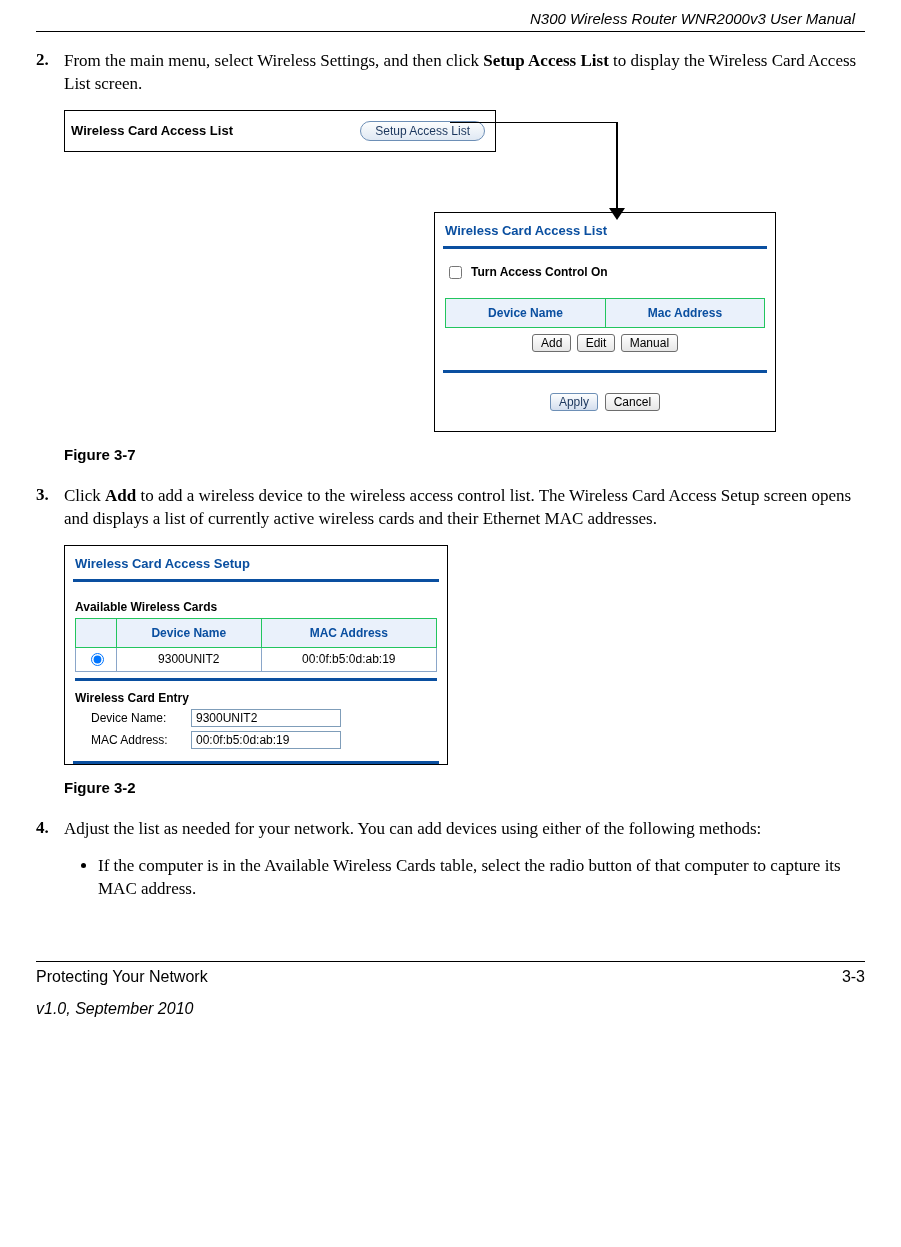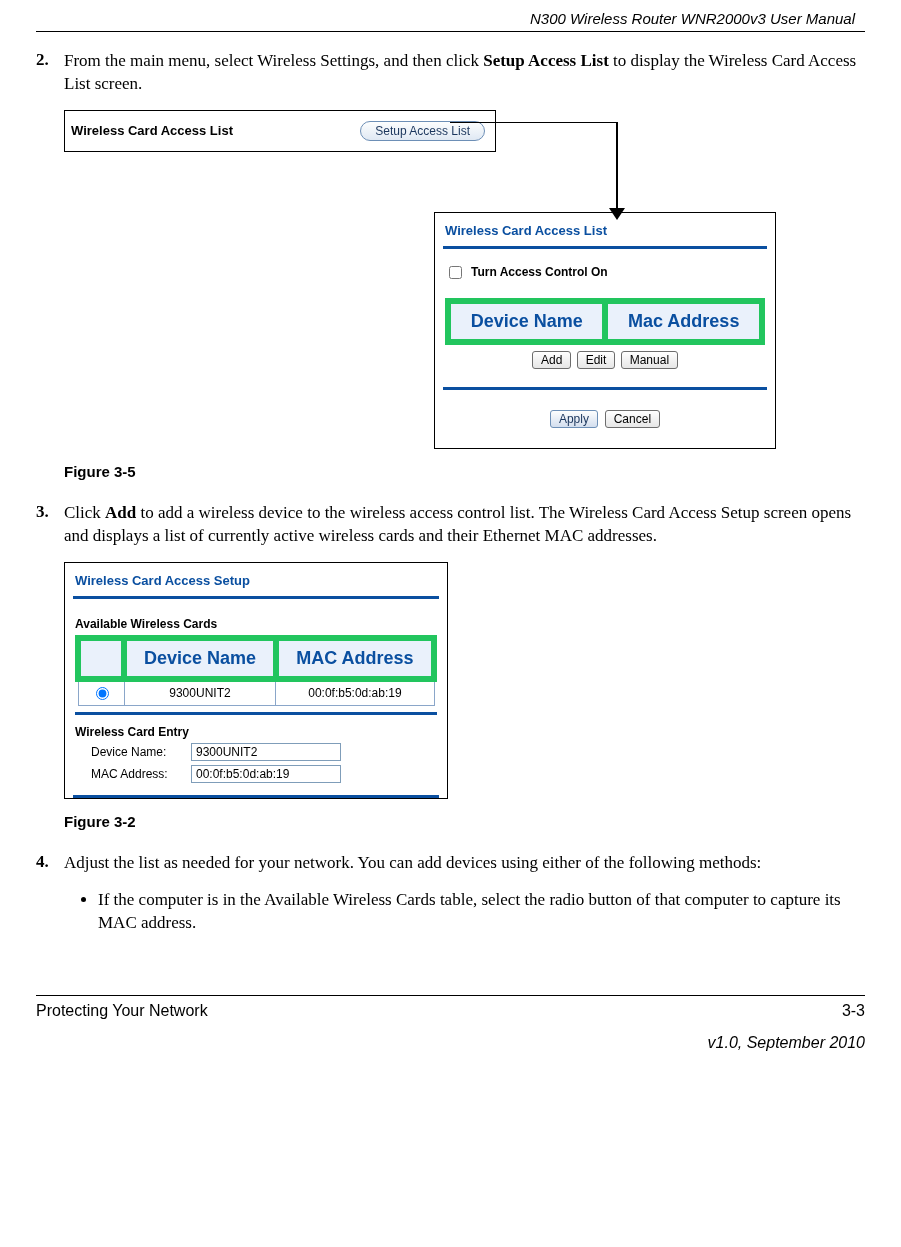--- a/index.html
+++ b/index.html
@@ -115,24 +115,24 @@
     margin: 0 8px;
   }
   .dlg-body { padding: 8px 10px; font-size: 12px; }
   .chkrow { display:flex; align-items:center; gap:6px; font-weight:bold; margin: 6px 0 16px 0;}
   .tbl {
     width: 100%;
     border-collapse: collapse;
     margin-bottom: 6px;
   }
   .tbl th {
-    border: 6px solid #22c55e;
+    border: 1px solid #22c55e;
     background: #eaf1fb;
     color: #0a4fa0;
-    font-size: 18px;
+    font-size: 12px;
     font-weight: bold;
     padding: 7px 6px;
   }
   .tbl td {
     border: 1px solid #8aa6c9;
     font-size: 12px;
     padding: 2px 6px;
     text-align: center;
   }
   .btnrow { text-align:center; margin: 4px 0 10px 0; }
@@ -178,21 +178,21 @@
   }
   .ul li { margin-bottom: 10px; line-height:1.35; }
 
   hr.footer-rule { border:none; border-top:1px solid #000; margin: 60px 0 6px 0; }
   .footer-row {
     display:flex; justify-content:space-between;
     font-family: Arial, sans-serif;
     font-size: 16px;
   }
   .footer-center {
-    text-align:right;
+    text-align:left;
     font-family: Arial, sans-serif;
     font-style: italic;
     font-size: 16px;
     margin-top: 14px;
   }
 </style>
 </head>
 <body>
 
 <div class="page">
@@ -241,21 +241,21 @@
           </div>
         </div>
         <div class="dlg-hr"></div>
         <div class="btnrow" style="padding:8px 0 10px 0;">
           <button class="sqbtn primary">Apply</button>
           <button class="sqbtn">Cancel</button>
         </div>
       </div>
     </div>
   </div>
-  <div class="fig-caption">Figure 3-5</div>
+  <div class="fig-caption">Figure 3-7</div>
 
   <div class="step">
     <div class="step-num">3.</div>
     <div class="step-body">
       <span>Click </span><span class="bold">Add</span><span> to add a wireless device to the wireless access control list. The Wireless Card Access Setup screen opens and displays a list of currently active wireless cards and their Ethernet MAC addresses.</span>
     </div>
   </div>
 
   <div class="fig-area">
     <div class="dialog shot2">

